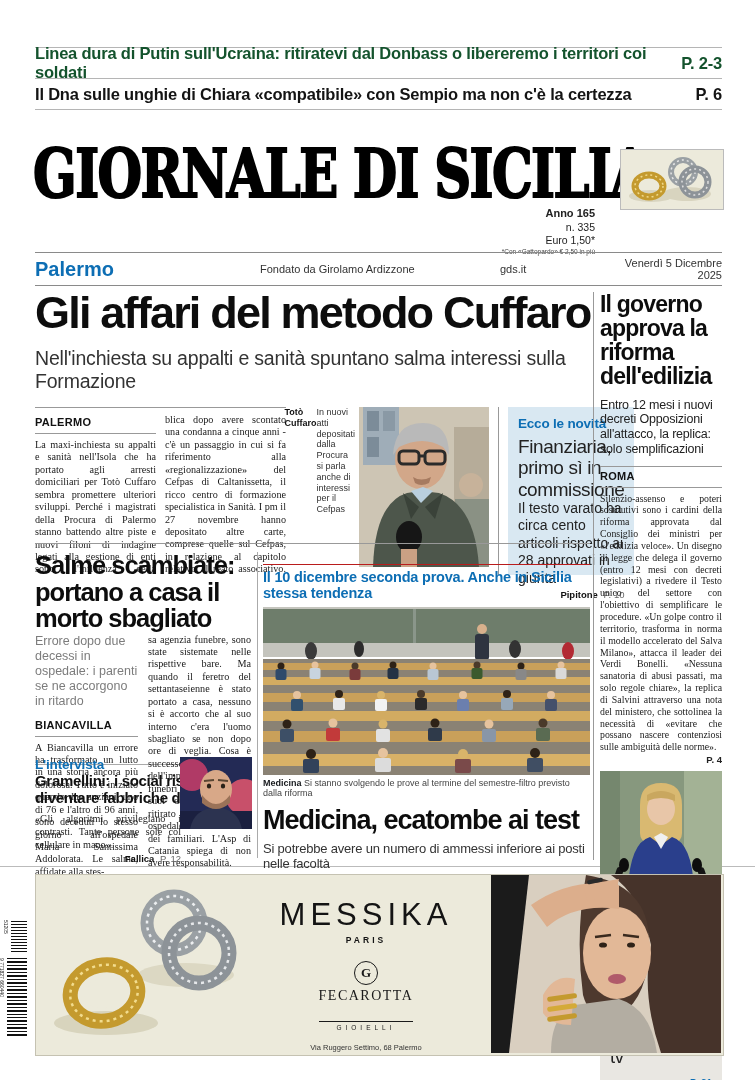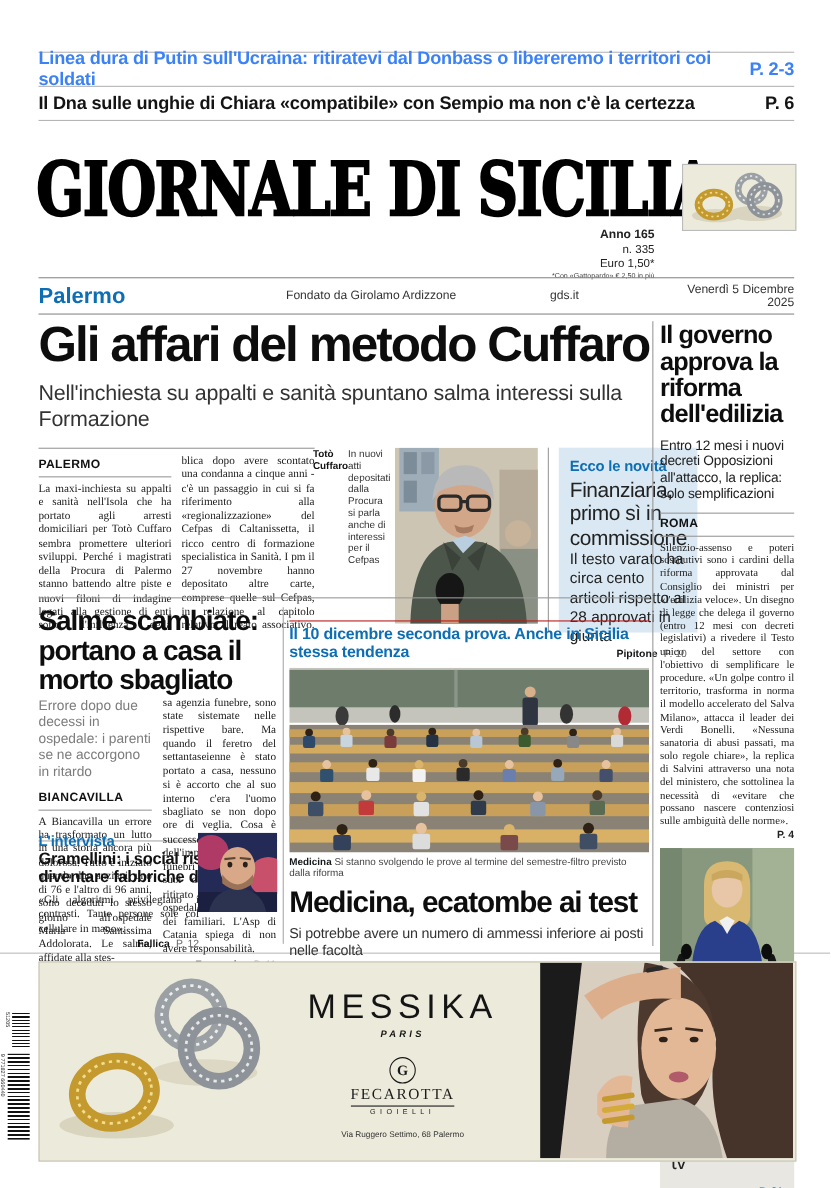--- a/index.html
+++ b/index.html
@@ -4,21 +4,21 @@
 <style>
   html,body{margin:0;padding:0;background:#fff;}
   #page{position:relative;width:755px;height:1080px;background:#fff;overflow:hidden;
         font-family:"Liberation Sans",sans-serif;color:#111;}
   .abs{position:absolute;}
   
   #topbar{left:35px;top:47px;width:687px;}
   .tb-row{display:flex;justify-content:space-between;align-items:center;
           height:30px;border-bottom:1px solid #b5b5b5;font-weight:bold;font-size:16.5px;letter-spacing:-0.2px;}
   #topbar{border-top:1px solid #b5b5b5;}
-  .tb-blue{color:#3b82f6;}
+  .tb-blue{color:#14532d;}
   .tb-black{color:#141414;}
   .tb-gray{color:#8d8d8d;}
   .tb-page{margin-left:12px;white-space:nowrap;}
   
   #masthead-title{left:33px;top:140px;font-family:"DejaVu Serif",serif;font-weight:bold;
       font-size:64px;letter-spacing:-2px;color:#000;-webkit-text-stroke:2px #000;
       transform:scaleX(0.80) scaleY(1.05);transform-origin:left top;white-space:nowrap;line-height:1;}
   #issue-block{left:420px;top:207px;width:175px;text-align:right;line-height:1.25;font-size:10.5px;color:#222;}
   #issue-block .b{font-weight:bold;font-size:11px;}
   #issue-note{font-size:6.5px;color:#444;margin-top:1px;}
@@ -91,26 +91,26 @@
   #ed-caption .b{font-weight:bold;color:#111;}
   #papa-box{background:#e9e7e2;margin-top:12px;padding:9px 10px 7px;}
   #papa-kicker{font-size:14.5px;}
   #papa-headline{font-size:18.5px;color:#222;line-height:1.1;margin-top:6px;letter-spacing:-0.4px;}
   #papa-page{text-align:right;color:#0d6eb4;font-weight:bold;font-size:10px;margin-top:10px;}
   
   #ad{left:35px;top:874px;width:687px;height:180px;background:#eceadb;border:1px solid #c5c2b2;
       display:flex;overflow:hidden;}
   #ad-center{width:250px;display:flex;flex-direction:column;align-items:center;padding-top:22px;}
   #ad-brand{font-size:31px;letter-spacing:5px;color:#141414;font-weight:400;}
-  #ad-brand-sub{font-size:8.5px;letter-spacing:3px;font-weight:bold;color:#141414;margin-top:2px;font-style:italic;}
+  #ad-brand-sub{font-size:8.5px;letter-spacing:3px;font-weight:bold;color:#141414;margin-top:2px;}
   #ad-mono{margin-top:16px;width:22px;height:22px;border:1.4px solid #1a1a1a;border-radius:50%;
            display:flex;align-items:center;justify-content:center;font-family:"Liberation Serif",serif;
            font-size:13px;font-weight:bold;color:#1a1a1a;}
   #ad-retailer{font-family:"Liberation Serif",serif;font-size:14px;letter-spacing:1.5px;color:#1a1a1a;
-               border-bottom:1px solid #1a1a1a;margin-top:3px;padding-bottom:1px;}
+               border-bottom:1px solid #1a1a1a;margin-top:3px;padding-bottom:17px;}
   #ad-retailer-sub{font-size:6.5px;letter-spacing:4px;color:#1a1a1a;margin-top:2px;}
   #ad-address{font-size:7.5px;color:#333;margin-top:12px;}
   
   #barcode{left:3px;top:920px;width:26px;height:120px;}
   #bc1{position:absolute;left:8px;top:0;width:16px;height:32px;
        background:repeating-linear-gradient(0deg,#111 0 1px,#fff 1px 3px);}
   #bc2{position:absolute;left:4px;top:38px;width:20px;height:78px;
        background:repeating-linear-gradient(0deg,#111 0 1.5px,#fff 1.5px 3.5px);}
   .bc-num{position:absolute;font-size:5px;color:#222;transform:rotate(90deg);transform-origin:left top;white-space:nowrap;}
 </style>

